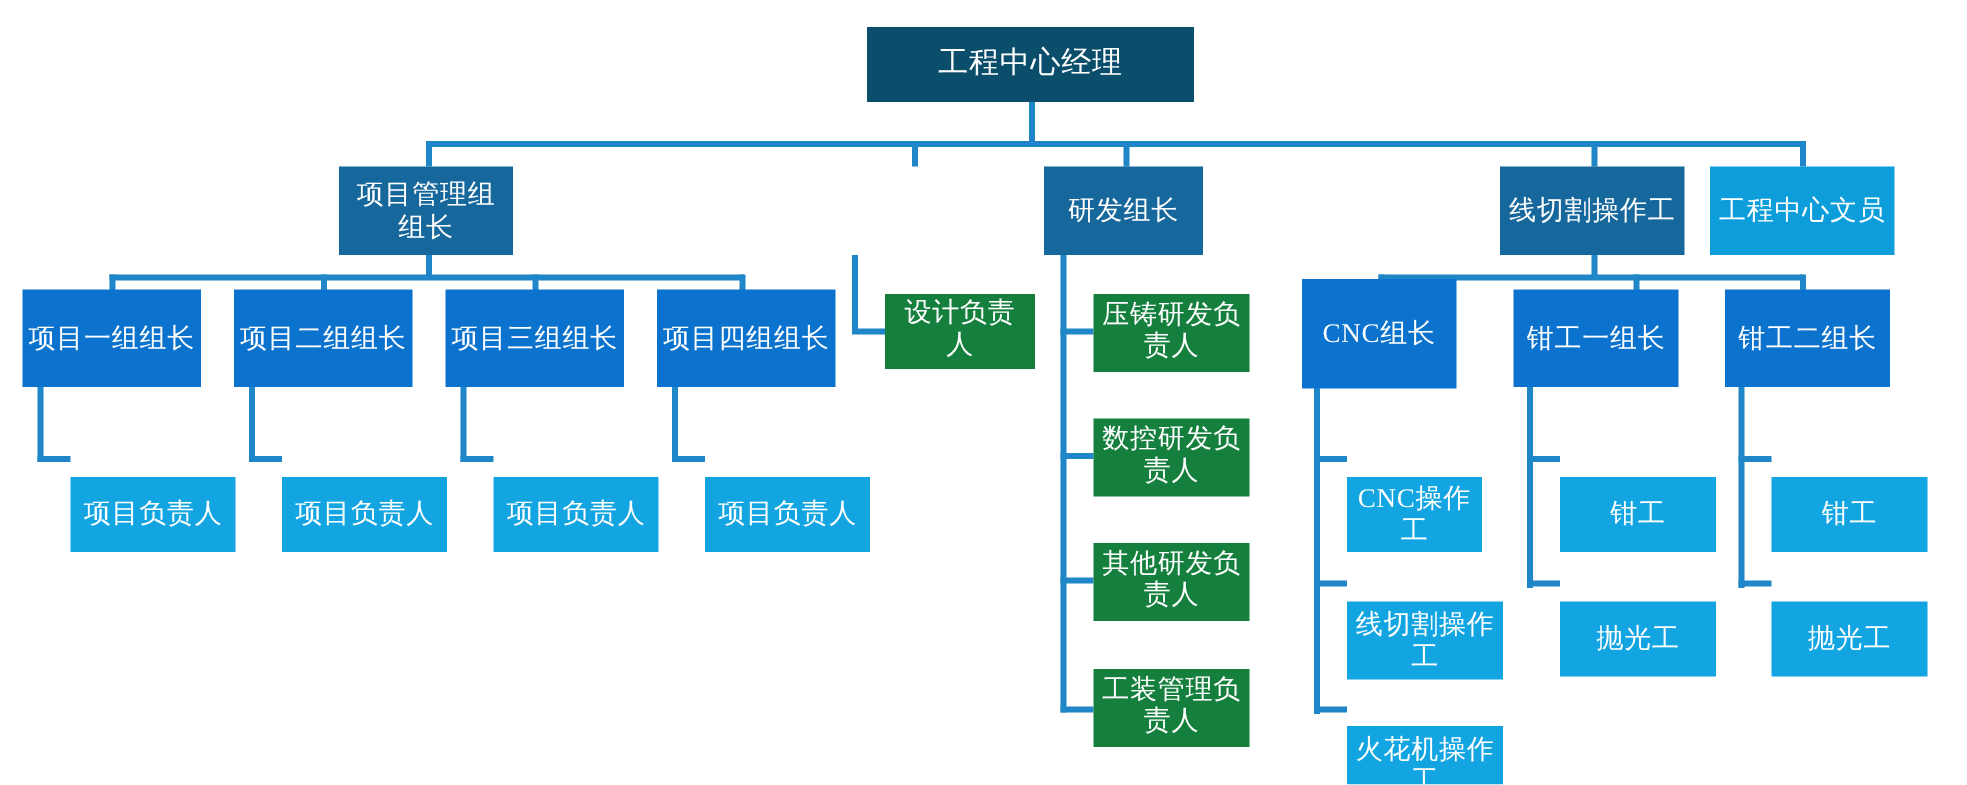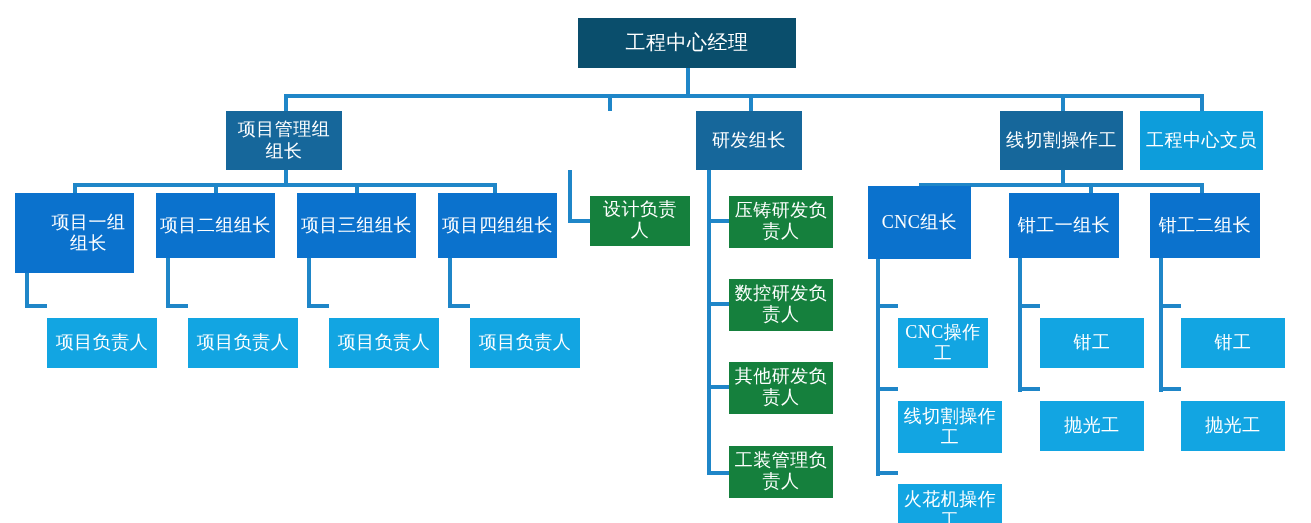--- a/index.html
+++ b/index.html
@@ -102,21 +102,21 @@
   <div class="conn h" style="left:1159px; top:304px; width:22px;"></div>
   <div class="conn h" style="left:1159px; top:387px; width:22px;"></div>
 
   <div class="node lvl0" style="left:578px; top:18px; width:218px; height:50px;">工程中心经理</div>
 
   <div class="node lvl1" style="left:226px; top:111px; width:116px; height:59px;">项目管理组组长</div>
   <div class="node lvl1" style="left:696px; top:111px; width:106px; height:59px;">研发组长</div>
   <div class="node lvl1" style="left:1000px; top:111px; width:123px; height:59px;">线切割操作工</div>
   <div class="node lvl1b" style="left:1140px; top:111px; width:123px; height:59px;">工程中心文员</div>
 
-  <div class="node lvl2" style="left:15px; top:193px; width:119px; height:80px;padding-left:32px;">项目一组组长</div>
+  <div class="node lvl2" style="left:15px; top:193px; width:119px; height:65px;">项目一组组长</div>
   <div class="node lvl2" style="left:156px; top:193px; width:119px; height:65px;">项目二组组长</div>
   <div class="node lvl2" style="left:297px; top:193px; width:119px; height:65px;">项目三组组长</div>
   <div class="node lvl2" style="left:438px; top:193px; width:119px; height:65px;">项目四组组长</div>
 
   <div class="node lvl4" style="left:47px; top:281px; width:110px; height:50px;">项目负责人</div>
   <div class="node lvl4" style="left:188px; top:281px; width:110px; height:50px;">项目负责人</div>
   <div class="node lvl4" style="left:329px; top:281px; width:110px; height:50px;">项目负责人</div>
   <div class="node lvl4" style="left:470px; top:281px; width:110px; height:50px;">项目负责人</div>
 
   <div class="node lvl3" style="left:590px; top:196px; width:100px; height:50px;">设计负责人</div>

